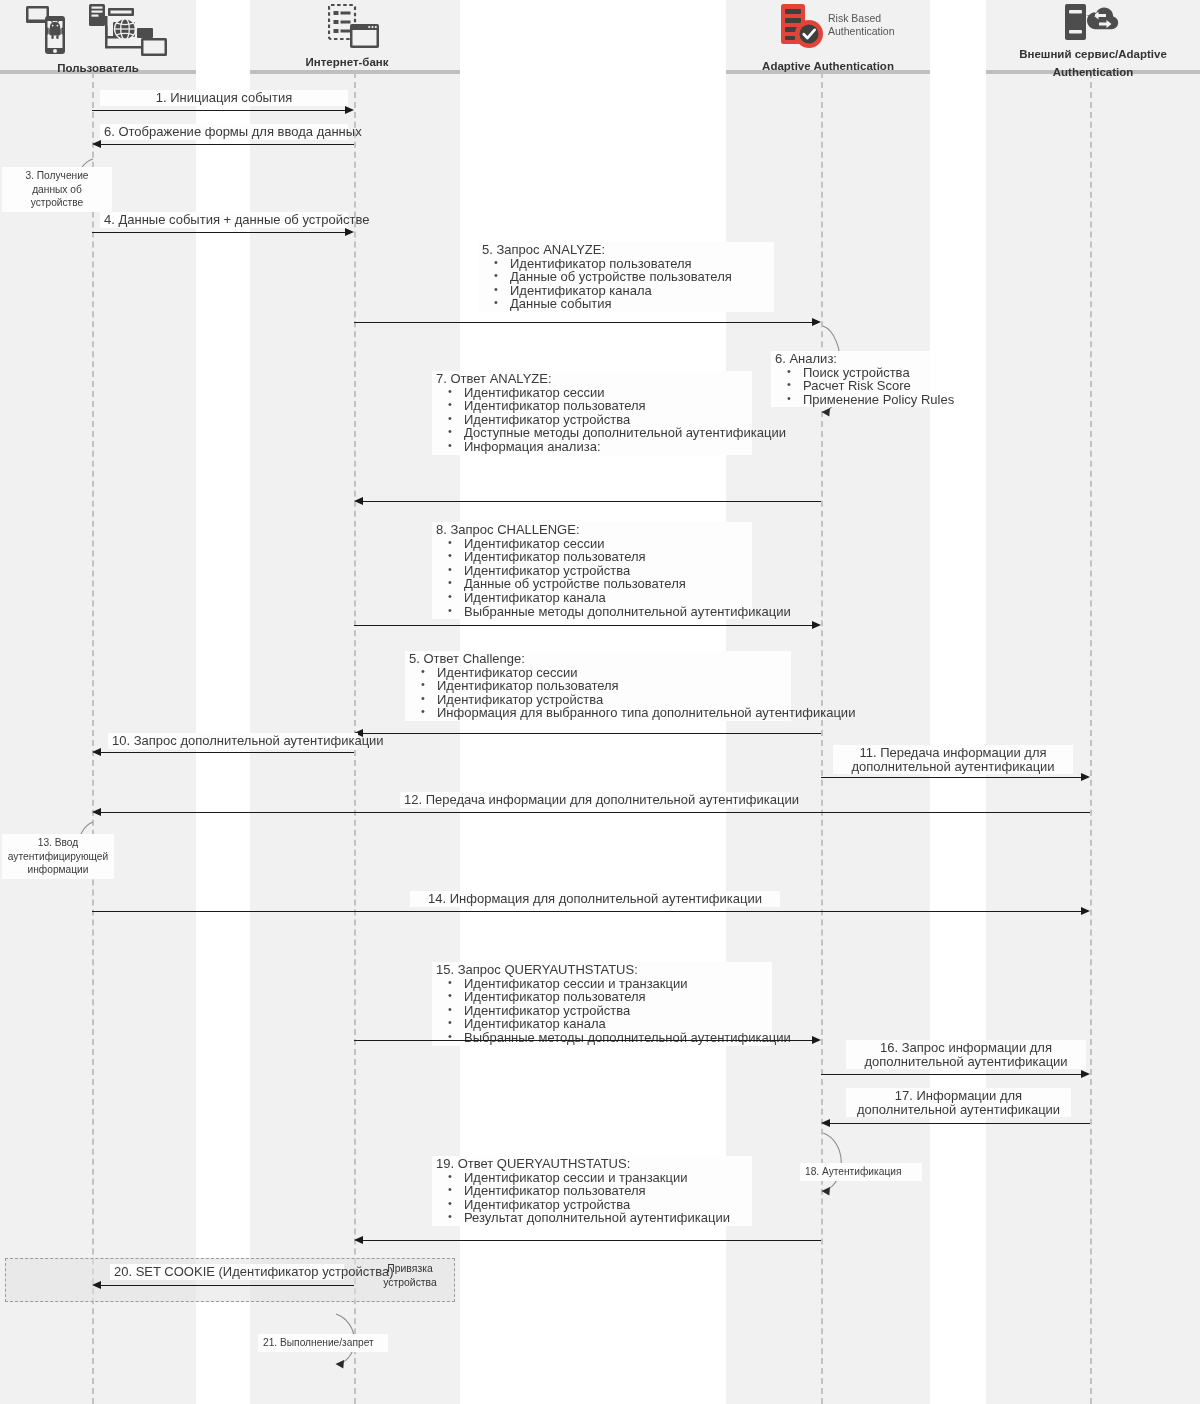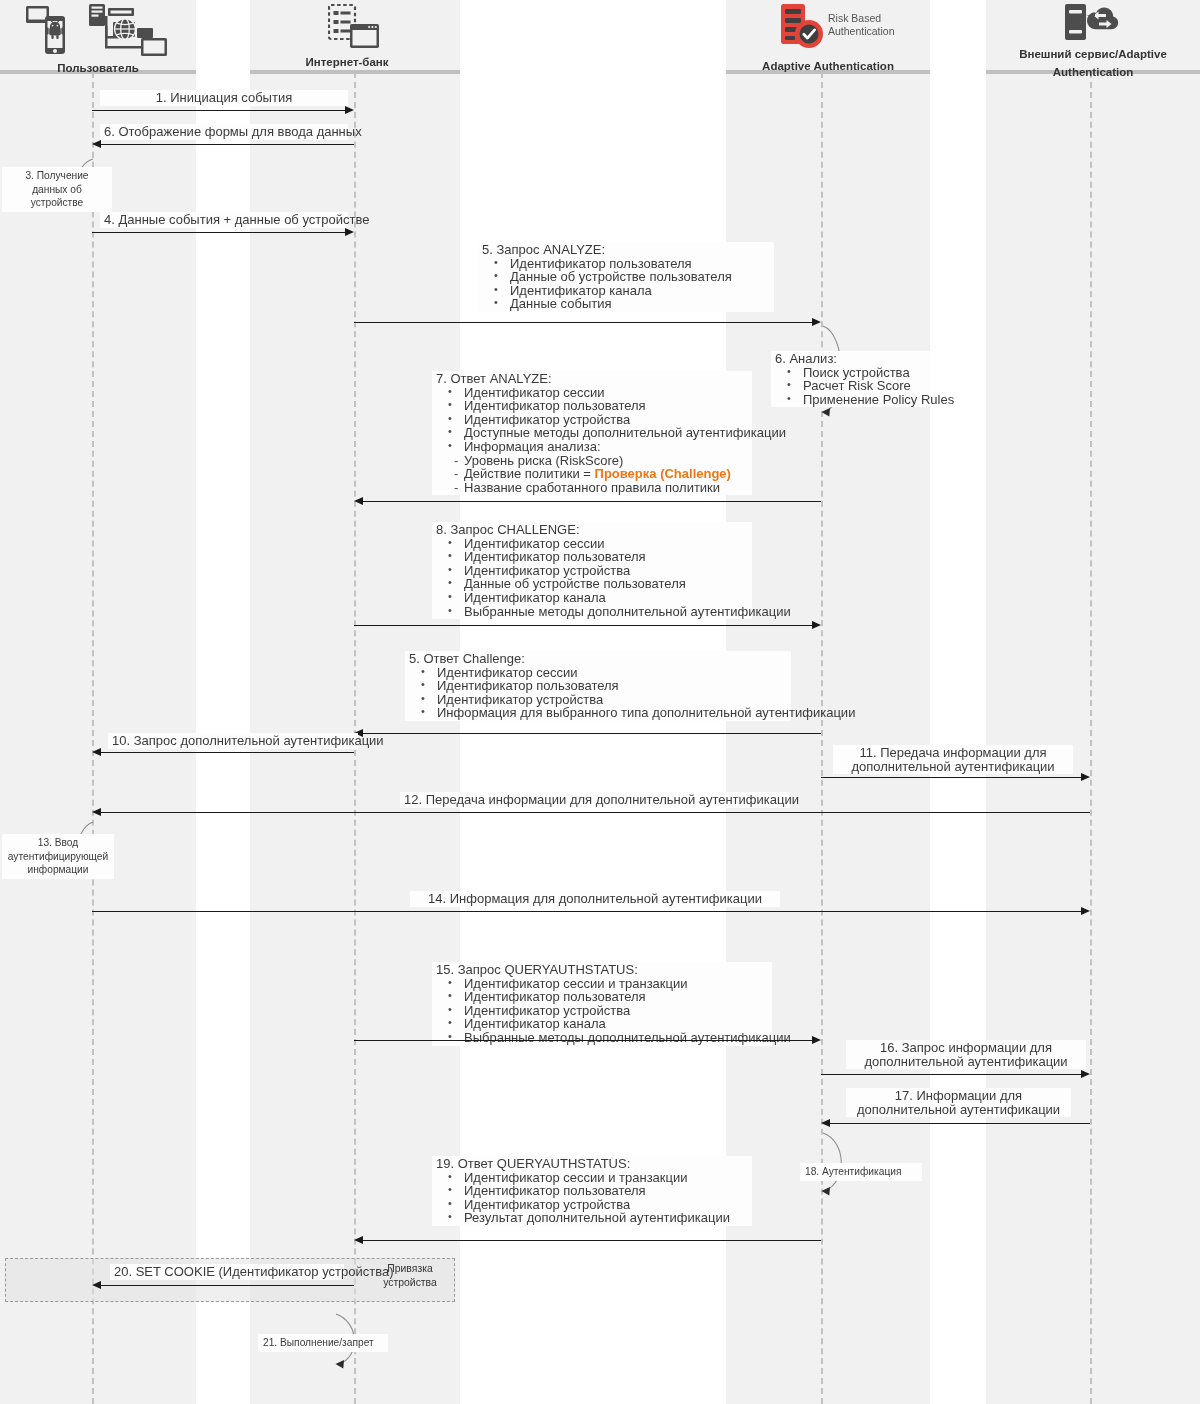--- a/index.html
+++ b/index.html
@@ -315,25 +315,20 @@
 
   <div class="msg" style="left:432px;top:371px;width:320px;">
     <span class="msg-title">7. Ответ ANALYZE:</span>
     <ul class="msg-list">
       <li>Идентификатор сессии</li>
       <li>Идентификатор пользователя</li>
       <li>Идентификатор устройства</li>
       <li>Доступные методы дополнительной аутентификации</li>
       <li>Информация анализа:</li>
     </ul>
-    <ul class="sub-list">
-      <li>Уровень риска (RiskScore)</li>
-      <li><span>Действие политики = </span><span class="hl">Проверка (Challenge)</span></li>
-      <li>Название сработанного правила политики</li>
-    </ul>
   </div>
   <div class="arrow" style="left:363px;top:501px;width:458px;"></div>
   <div class="head left" style="left:354px;top:496.5px;"></div>
 
   <div class="msg" style="left:432px;top:522px;width:320px;">
     <span class="msg-title">8. Запрос CHALLENGE:</span>
     <ul class="msg-list">
       <li>Идентификатор сессии</li>
       <li>Идентификатор пользователя</li>
       <li>Идентификатор устройства</li>

